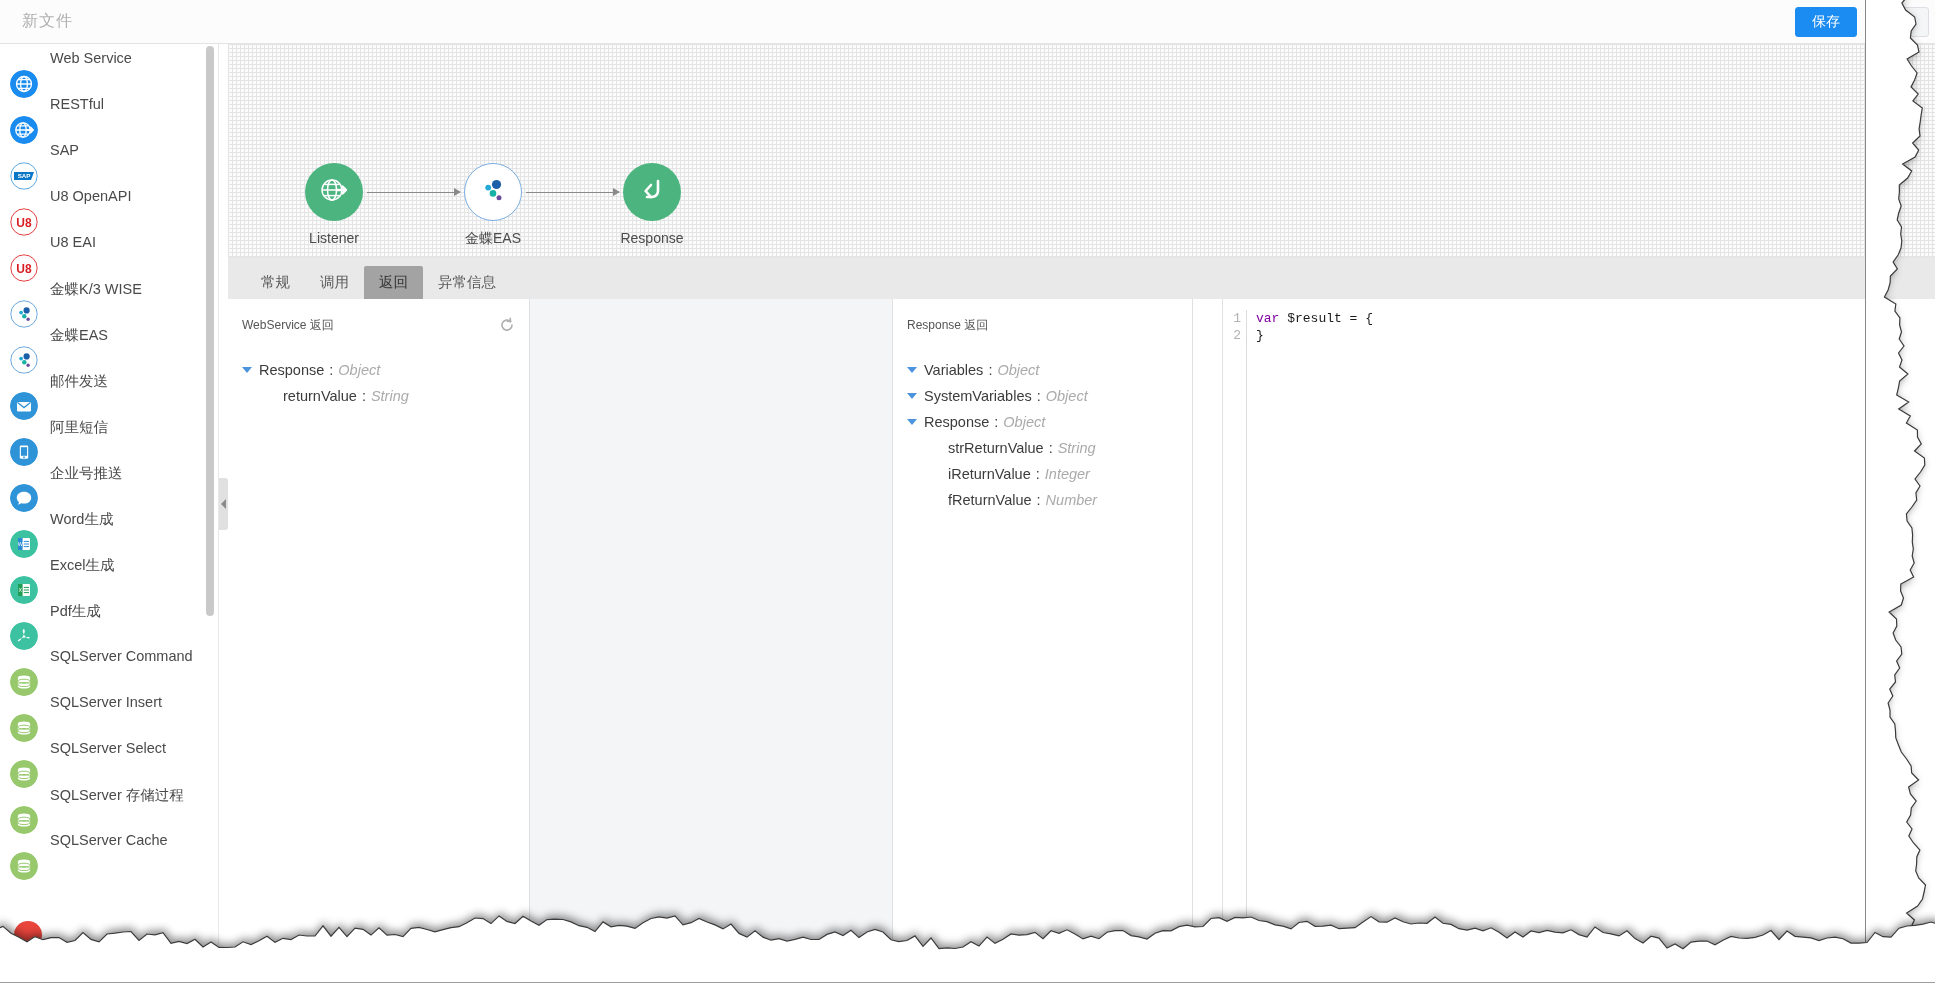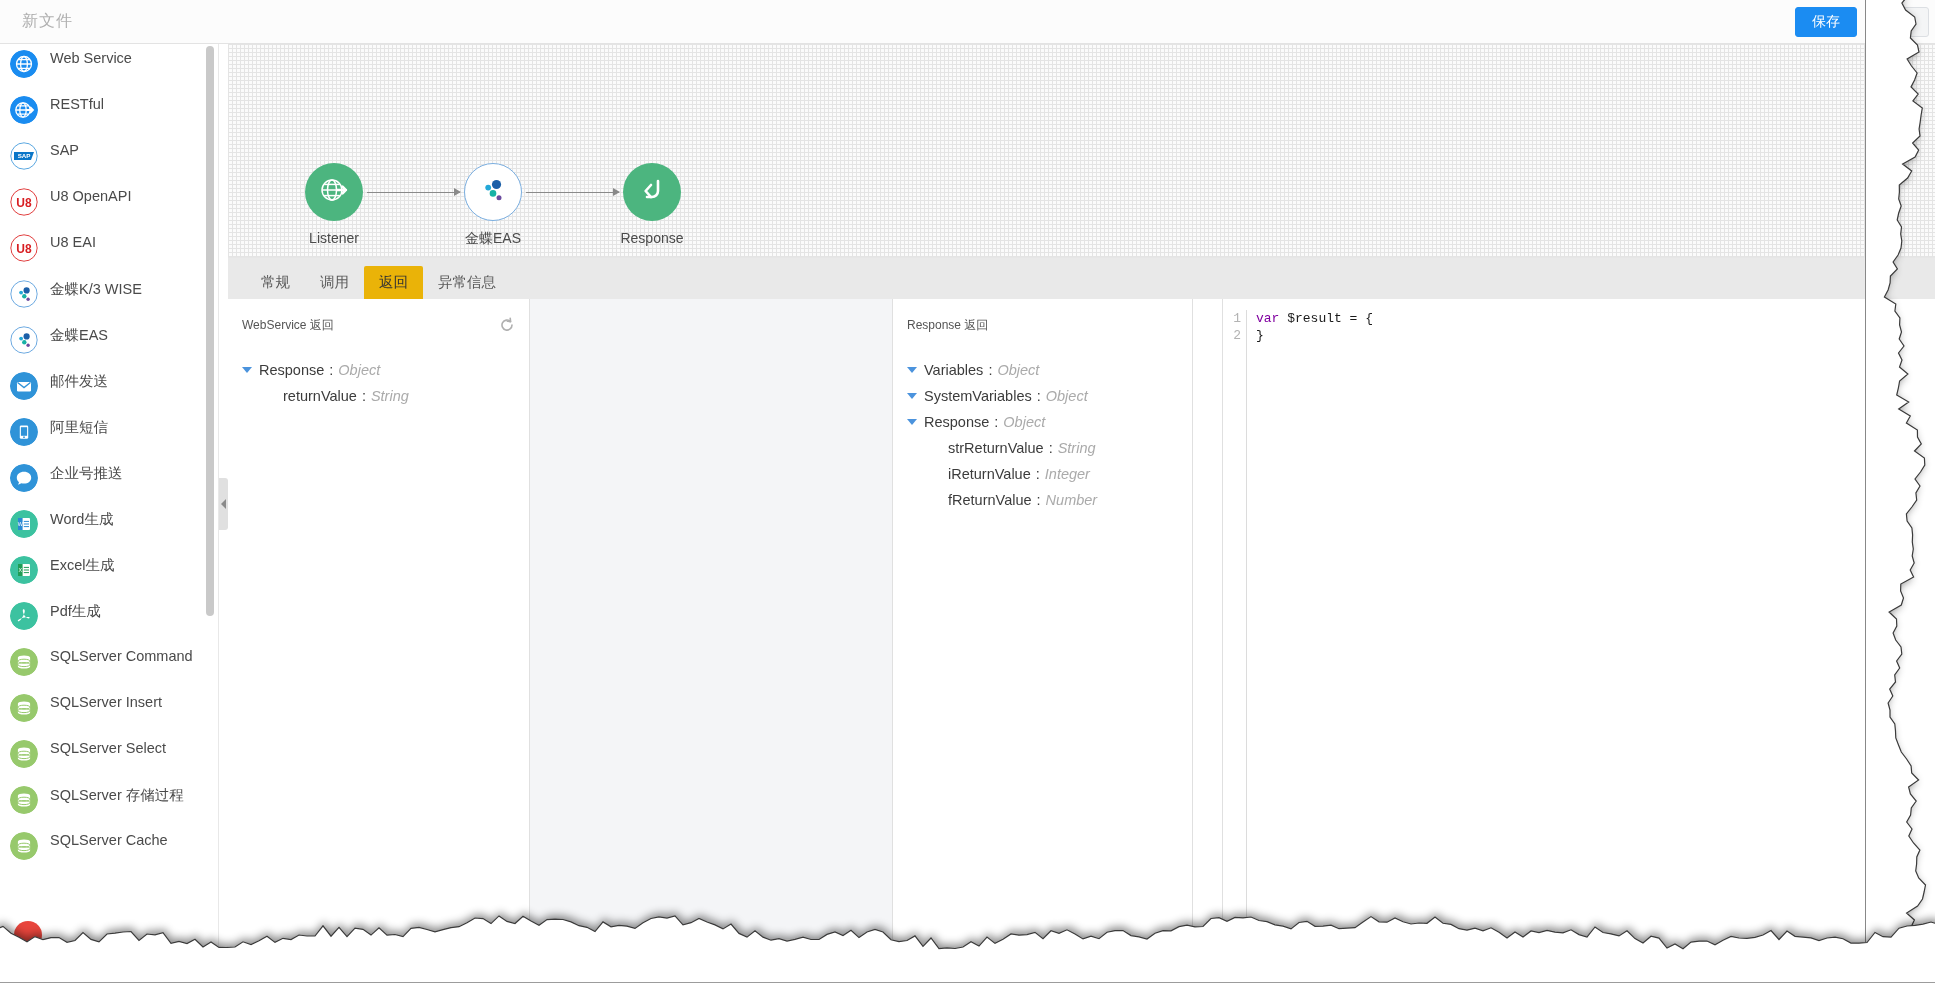--- a/index.html
+++ b/index.html
@@ -81,20 +81,21 @@
     padding-left: 10px;
     cursor: pointer;
   }
   .side-ico {
     width: 28px; height: 28px;
     border-radius: 50%;
     flex: 0 0 28px;
     display: flex; align-items: center; justify-content: center;
     margin-right: 12px;
     overflow: hidden;
+    margin-top: 20px;
   }
   .side-label {
     font-size: 14.5px;
     color: #4a4a4a;
     white-space: nowrap;
   }
   .side-scrollbar {
     position: absolute;
     right: 4px; top: 2px;
     width: 8px; height: 570px;
@@ -176,21 +177,21 @@
   }
   .tab {
     height: 33px;
     padding: 0 15px;
     display: flex; align-items: center;
     font-size: 14.5px;
     color: #5b5b5b;
     cursor: pointer;
   }
   .tab.active {
-    background: #eab308;
+    background: #a3a3a3;
     color: #333333;
     border-radius: 2px 2px 0 0;
   }
 
   
   .content {
     position: absolute;
     left: 228px; top: 299px;
     width: 1707px; height: 640px;
     background: #ffffff;

